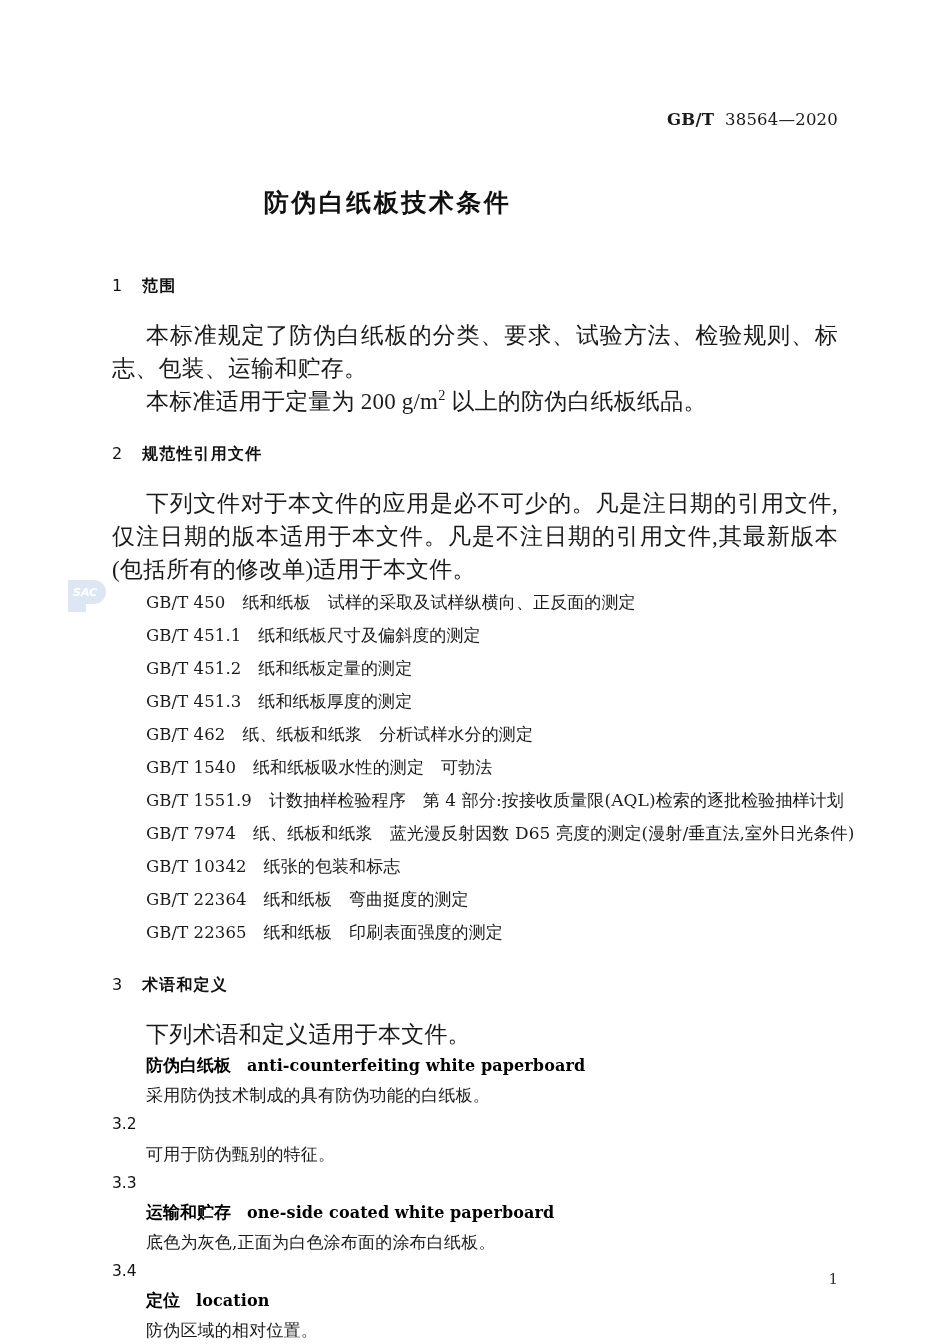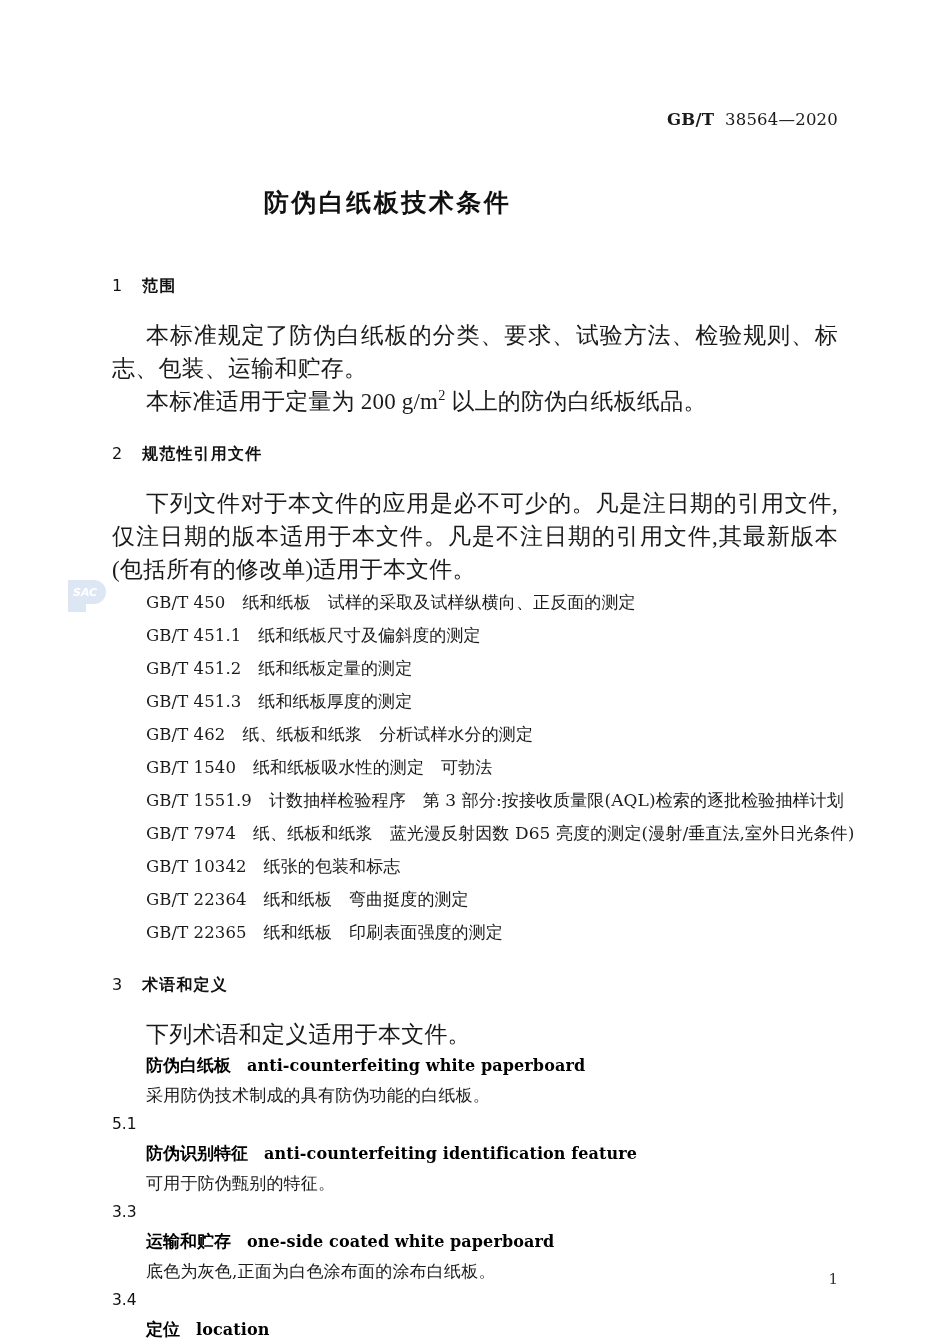--- a/index.html
+++ b/index.html
@@ -221,42 +221,41 @@
 
     <p class="para indent">下列文件对于本文件的应用是必不可少的。凡是注日期的引用文件,仅注日期的版本适用于本文件。凡是不注日期的引用文件,其最新版本(包括所有的修改单)适用于本文件。</p>
 
     <div id="ref-list">
         <p class="ref-line"><span class="ref-id">GB/T 450</span><span class="sp-wide"></span><span>纸和纸板</span><span class="sp-wide"></span><span>试样的采取及试样纵横向、正反面的测定</span></p>
         <p class="ref-line"><span class="ref-id">GB/T 451.1</span><span class="sp-wide"></span><span>纸和纸板尺寸及偏斜度的测定</span></p>
         <p class="ref-line"><span class="ref-id">GB/T 451.2</span><span class="sp-wide"></span><span>纸和纸板定量的测定</span></p>
         <p class="ref-line"><span class="ref-id">GB/T 451.3</span><span class="sp-wide"></span><span>纸和纸板厚度的测定</span></p>
         <p class="ref-line"><span class="ref-id">GB/T 462</span><span class="sp-wide"></span><span>纸、纸板和纸浆</span><span class="sp-wide"></span><span>分析试样水分的测定</span></p>
         <p class="ref-line"><span class="ref-id">GB/T 1540</span><span class="sp-wide"></span><span>纸和纸板吸水性的测定</span><span class="sp-wide"></span><span>可勃法</span></p>
-        <p class="ref-line"><span class="ref-id">GB/T 1551.9</span><span class="sp-wide"></span><span>计数抽样检验程序</span><span class="sp-wide"></span><span>第 3 部分:按接收质量限(AQL)检索的逐批检验抽样计划</span></p>
+        <p class="ref-line"><span class="ref-id">GB/T 1551.9</span><span class="sp-wide"></span><span>计数抽样检验程序</span><span class="sp-wide"></span><span>第 4 部分:按接收质量限(AQL)检索的逐批检验抽样计划</span></p>
         <p class="ref-line"><span class="ref-id">GB/T 7974</span><span class="sp-wide"></span><span>纸、纸板和纸浆</span><span class="sp-wide"></span><span>蓝光漫反射因数 D65 亮度的测定(漫射/垂直法,室外日光条件)</span></p>
         <p class="ref-line"><span class="ref-id">GB/T 10342</span><span class="sp-wide"></span><span>纸张的包装和标志</span></p>
         <p class="ref-line"><span class="ref-id">GB/T 22364</span><span class="sp-wide"></span><span>纸和纸板</span><span class="sp-wide"></span><span>弯曲挺度的测定</span></p>
         <p class="ref-line"><span class="ref-id">GB/T 22365</span><span class="sp-wide"></span><span>纸和纸板</span><span class="sp-wide"></span><span>印刷表面强度的测定</span></p>
       </div>
 
     <div class="gap-section"></div>
 
     <div class="clause-head">
       <span class="cnum">3</span>
       <span class="ctext">术语和定义</span>
     </div>
     <div class="gap-after-head"></div>
 
     <p class="para indent">下列术语和定义适用于本文件。</p>
 
     <div id="term-list">
         <p class="term-name"><span>防伪白纸板</span><span class="gap"></span><span class="en">anti-counterfeiting white paperboard</span></p>
         <p class="term-def">采用防伪技术制成的具有防伪功能的白纸板。</p>
-        <p class="term-num">5.1</p>
-        <p class="term-name"><span>防伪识别特征</span><span class="gap"></span><span class="en">anti-counterfeiting identification feature</span></p>
+        <p class="term-num">3.2</p>
         <p class="term-def">可用于防伪甄别的特征。</p>
         <p class="term-num">3.3</p>
         <p class="term-name"><span>运输和贮存</span><span class="gap"></span><span class="en">one-side coated white paperboard</span></p>
         <p class="term-def">底色为灰色,正面为白色涂布面的涂布白纸板。</p>
         <p class="term-num">3.4</p>
         <p class="term-name"><span>定位</span><span class="gap"></span><span class="en">location</span></p>
         <p class="term-def">防伪区域的相对位置。</p>
       </div>
 
   </div>

